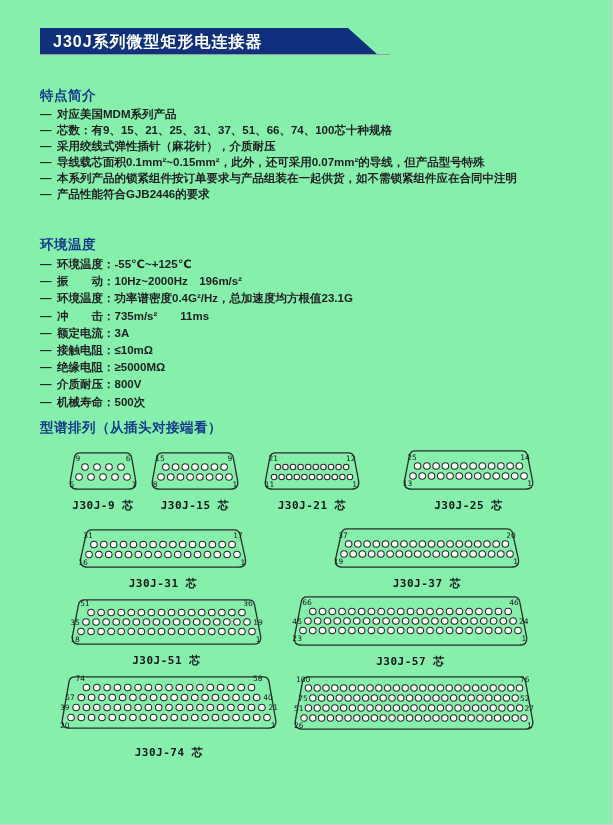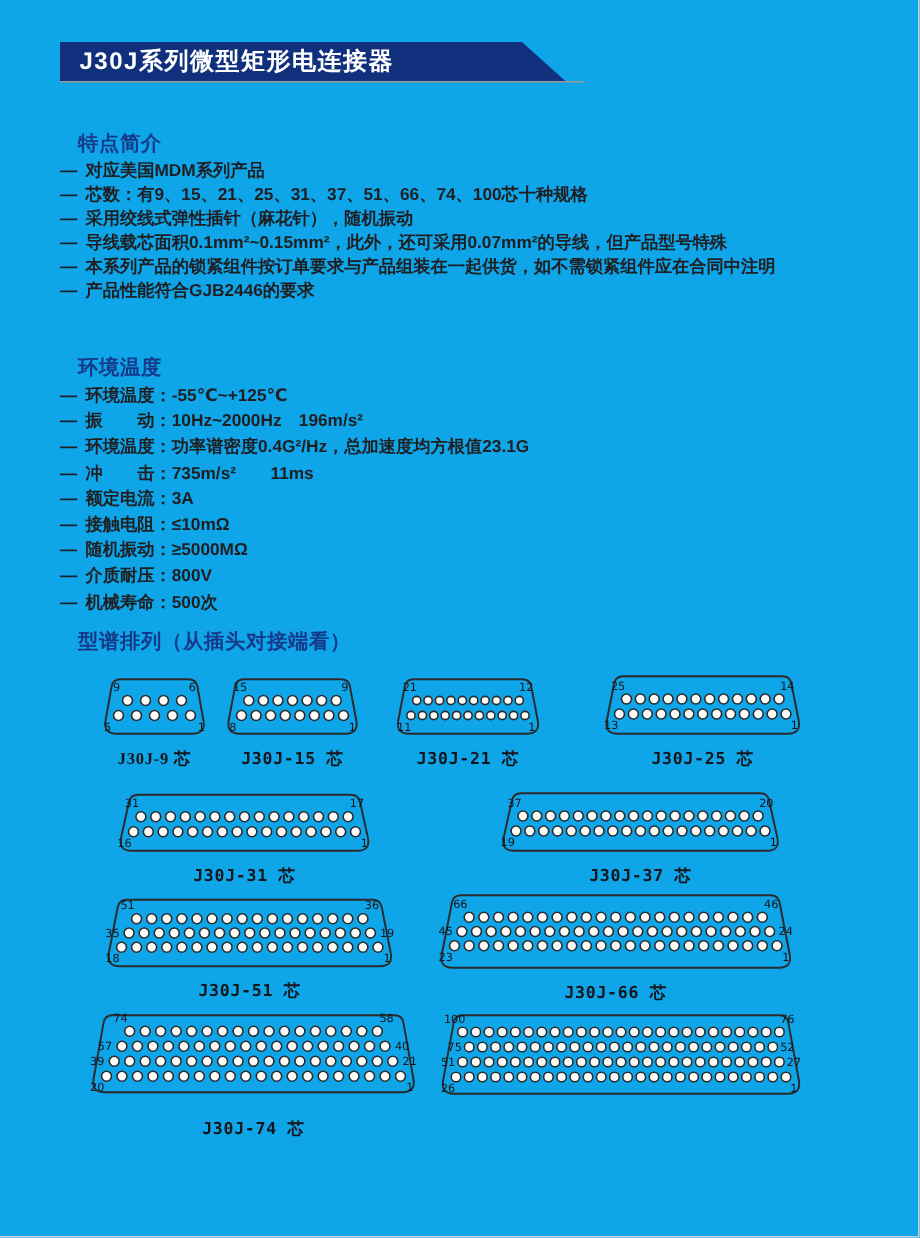--- a/index.html
+++ b/index.html
@@ -3,21 +3,21 @@
 <meta charset="utf-8">
 <style>
   html,body{margin:0;padding:0;}
   body{
     background:#d9d9d9;
     font-family:"Liberation Sans","DejaVu Sans",sans-serif;
   }
   .page{
     position:relative;
     width:613px;height:825px;
-    background:#0ea5e9;
+    background:#86efac;
     overflow:hidden;
     box-shadow:inset -1px -1px 0 #cfcfcd;
   }
   .banner{
     position:absolute;left:40px;top:28px;
     width:338px;height:27px;
     background:#10307d;
     clip-path:polygon(0 0,calc(100% - 30px) 0,100% 100%,0 100%);
     color:#ffffff;
     font-size:16px;font-weight:bold;
@@ -28,21 +28,20 @@
   }
   .banner-underline{
     position:absolute;left:40px;top:54px;
     width:350px;height:1px;background:#9a9a9a;
   }
   .sec-heading{
     position:absolute;left:40px;
     color:#163a8a;
     font-size:13.5px;font-weight:bold;
     letter-spacing:0.5px;
-    margin-left:12px;
   }
   .bullet-list{position:absolute;left:40px;}
   .bullet-item{
     display:flex;
     font-size:11.5px;font-weight:bold;color:#1f1f22;
     line-height:16px;
     white-space:nowrap;
   }
   .perf .bullet-item{line-height:17.2px;}
   .dash{width:17px;flex:0 0 17px;}
@@ -75,21 +74,21 @@
       <div class="bullet-item">
         <span class="dash">—</span>
         <span>对应美国MDM系列产品</span>
       </div>
       <div class="bullet-item">
         <span class="dash">—</span>
         <span>芯数：有9、15、21、25、31、37、51、66、74、100芯十种规格</span>
       </div>
       <div class="bullet-item">
         <span class="dash">—</span>
-        <span>采用绞线式弹性插针（麻花针），随机振动</span>
+        <span>采用绞线式弹性插针（麻花针），介质耐压</span>
       </div>
       <div class="bullet-item">
         <span class="dash">—</span>
         <span>导线载芯面积0.1mm²~0.15mm²，此外，还可采用0.07mm²的导线，但产品型号特殊</span>
       </div>
       <div class="bullet-item">
         <span class="dash">—</span>
         <span>本系列产品的锁紧组件按订单要求与产品组装在一起供货，如不需锁紧组件应在合同中注明</span>
       </div>
       <div class="bullet-item">
@@ -119,21 +118,21 @@
       <div class="bullet-item">
         <span class="dash">—</span>
         <span>额定电流：3A</span>
       </div>
       <div class="bullet-item">
         <span class="dash">—</span>
         <span>接触电阻：≤10mΩ</span>
       </div>
       <div class="bullet-item">
         <span class="dash">—</span>
-        <span>随机振动：≥5000MΩ</span>
+        <span>绝缘电阻：≥5000MΩ</span>
       </div>
       <div class="bullet-item">
         <span class="dash">—</span>
         <span>介质耐压：800V</span>
       </div>
       <div class="bullet-item">
         <span class="dash">—</span>
         <span>机械寿命：500次</span>
       </div>
     </div>
@@ -150,21 +149,21 @@
           <text x="9.8" y="8.8" text-anchor="middle" font-size="7.5" fill="#15151a" font-family="&quot;DejaVu Sans&quot;,&quot;Liberation Sans&quot;,sans-serif">9</text>
           <text x="60.2" y="8.8" text-anchor="middle" font-size="7.5" fill="#15151a" font-family="&quot;DejaVu Sans&quot;,&quot;Liberation Sans&quot;,sans-serif">6</text>
           <circle cx="11" cy="25" r="3.3" fill="#fdfdfc" stroke="#2b2b2b" stroke-width="1.05"></circle>
           <circle cx="23" cy="25" r="3.3" fill="#fdfdfc" stroke="#2b2b2b" stroke-width="1.05"></circle>
           <circle cx="35" cy="25" r="3.3" fill="#fdfdfc" stroke="#2b2b2b" stroke-width="1.05"></circle>
           <circle cx="47" cy="25" r="3.3" fill="#fdfdfc" stroke="#2b2b2b" stroke-width="1.05"></circle>
           <circle cx="59" cy="25" r="3.3" fill="#fdfdfc" stroke="#2b2b2b" stroke-width="1.05"></circle>
           <text x="3.8000000000000007" y="35" text-anchor="middle" font-size="7.5" fill="#15151a" font-family="&quot;DejaVu Sans&quot;,&quot;Liberation Sans&quot;,sans-serif">5</text>
           <text x="66.2" y="35" text-anchor="middle" font-size="7.5" fill="#15151a" font-family="&quot;DejaVu Sans&quot;,&quot;Liberation Sans&quot;,sans-serif">1</text>
         </svg>
-        <div class="conn-caption" style="left: 0px; width: 70px; top: 46px; font-family: Liberation Serif, serif;">J30J-9 芯</div>
+        <div class="conn-caption" style="left: 0px; width: 70px; top: 46px;">J30J-9 芯</div>
       </div>
       <div class="conn-block" style="left: 150px; top: 7px;">
         <svg width="90" height="38" class="conn-svg">
           <path d="M6.6992094724489695,5.714483167574418Q7.62,0.8 12.620000000000001,0.8L77.38,0.8Q82.38,0.8 83.30079052755103,5.714483167574418L87.54257705040814,28.353930298366052Q89.2,37.2 80.2,37.2L9.8,37.2Q0.8,37.2 2.457422949591856,28.353930298366052Z" fill="none" stroke="#2b2b2b" stroke-width="1.3"></path>
           <circle cx="15.857142857142861" cy="15" r="3.3" fill="#fdfdfc" stroke="#2b2b2b" stroke-width="1.05"></circle>
           <circle cx="25.571428571428577" cy="15" r="3.3" fill="#fdfdfc" stroke="#2b2b2b" stroke-width="1.05"></circle>
           <circle cx="35.28571428571429" cy="15" r="3.3" fill="#fdfdfc" stroke="#2b2b2b" stroke-width="1.05"></circle>
           <circle cx="45" cy="15" r="3.3" fill="#fdfdfc" stroke="#2b2b2b" stroke-width="1.05"></circle>
           <circle cx="54.714285714285715" cy="15" r="3.3" fill="#fdfdfc" stroke="#2b2b2b" stroke-width="1.05"></circle>
           <circle cx="64.42857142857143" cy="15" r="3.3" fill="#fdfdfc" stroke="#2b2b2b" stroke-width="1.05"></circle>
@@ -470,21 +469,21 @@
           <circle cx="167.36363636363637" cy="34.5" r="3.3" fill="#fdfdfc" stroke="#2b2b2b" stroke-width="1.05"></circle>
           <circle cx="177.13636363636365" cy="34.5" r="3.3" fill="#fdfdfc" stroke="#2b2b2b" stroke-width="1.05"></circle>
           <circle cx="186.90909090909093" cy="34.5" r="3.3" fill="#fdfdfc" stroke="#2b2b2b" stroke-width="1.05"></circle>
           <circle cx="196.6818181818182" cy="34.5" r="3.3" fill="#fdfdfc" stroke="#2b2b2b" stroke-width="1.05"></circle>
           <circle cx="206.45454545454547" cy="34.5" r="3.3" fill="#fdfdfc" stroke="#2b2b2b" stroke-width="1.05"></circle>
           <circle cx="216.22727272727275" cy="34.5" r="3.3" fill="#fdfdfc" stroke="#2b2b2b" stroke-width="1.05"></circle>
           <circle cx="226" cy="34.5" r="3.3" fill="#fdfdfc" stroke="#2b2b2b" stroke-width="1.05"></circle>
           <text x="5.136363636363636" y="44.5" text-anchor="middle" font-size="7.5" fill="#15151a" font-family="&quot;DejaVu Sans&quot;,&quot;Liberation Sans&quot;,sans-serif">23</text>
           <text x="231.86363636363637" y="44.5" text-anchor="middle" font-size="7.5" fill="#15151a" font-family="&quot;DejaVu Sans&quot;,&quot;Liberation Sans&quot;,sans-serif">1</text>
         </svg>
-        <div class="conn-caption" style="left: 0px; width: 237px; top: 58px;">J30J-66 芯</div>
+        <div class="conn-caption" style="left: 0px; width: 237px; top: 58px;">J30J-57 芯</div>
       </div>
       <div class="conn-block" style="left: 60px; top: 231px;">
         <svg width="218" height="53" class="conn-svg">
           <path d="M9.050112548710349,5.723039784775101Q9.924,0.8 14.924,0.8L203.076,0.8Q208.076,0.8 208.94988745128964,5.723039784775101L215.62700258767862,43.33852838740482Q217.2,52.2 208.2,52.2L9.8,52.2Q0.8,52.2 2.37299741232137,43.33852838740482Z" fill="none" stroke="#2b2b2b" stroke-width="1.3"></path>
           <circle cx="26.473684210526315" cy="11.5" r="3.3" fill="#fdfdfc" stroke="#2b2b2b" stroke-width="1.05"></circle>
           <circle cx="36.78947368421053" cy="11.5" r="3.3" fill="#fdfdfc" stroke="#2b2b2b" stroke-width="1.05"></circle>
           <circle cx="47.10526315789474" cy="11.5" r="3.3" fill="#fdfdfc" stroke="#2b2b2b" stroke-width="1.05"></circle>
           <circle cx="57.421052631578945" cy="11.5" r="3.3" fill="#fdfdfc" stroke="#2b2b2b" stroke-width="1.05"></circle>
           <circle cx="67.73684210526315" cy="11.5" r="3.3" fill="#fdfdfc" stroke="#2b2b2b" stroke-width="1.05"></circle>
           <circle cx="78.05263157894737" cy="11.5" r="3.3" fill="#fdfdfc" stroke="#2b2b2b" stroke-width="1.05"></circle>

